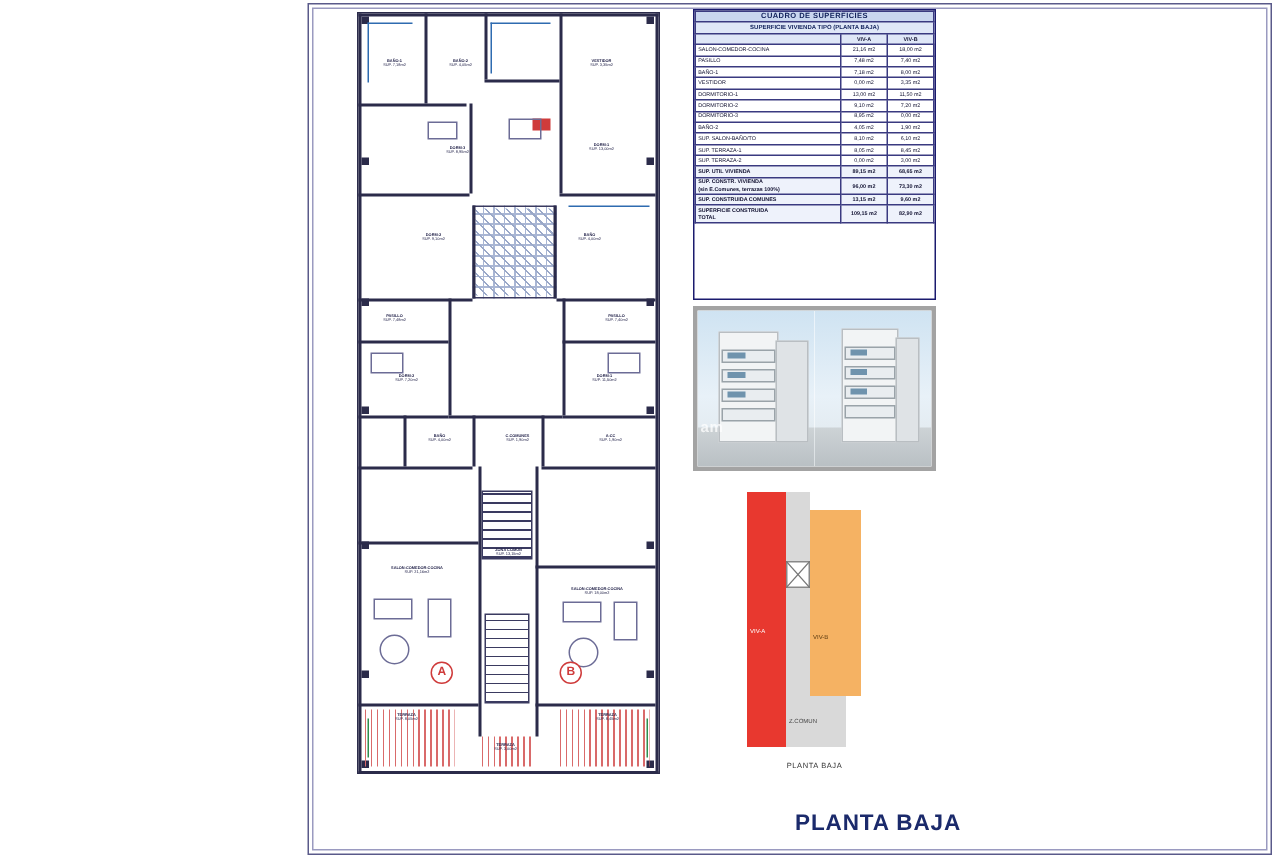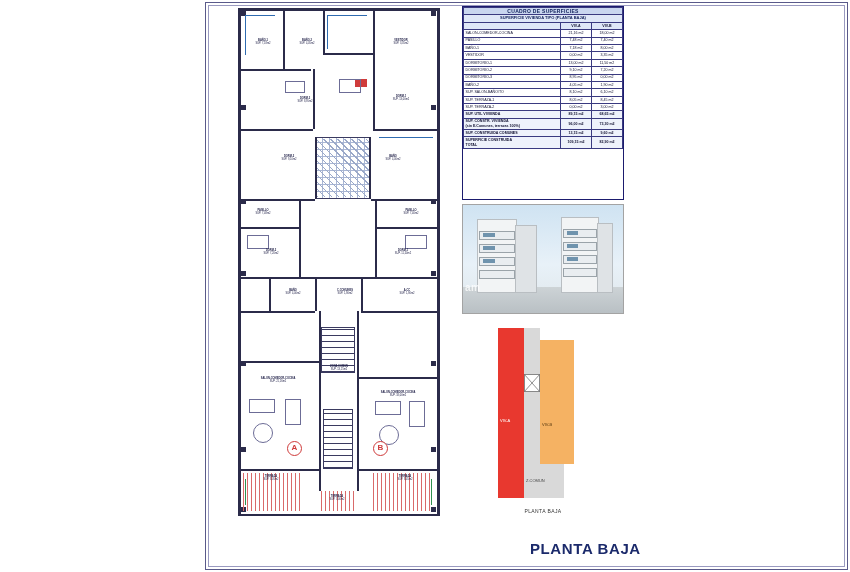--- a/index.html
+++ b/index.html
@@ -41,21 +41,21 @@
   table.surf td{border:0.5px solid #3a3a80;padding:0.5px 1.5px;height:5.4px;line-height:4.6px;}
   .tbl-title{background:#c9d6ef;text-align:center;font-weight:bold;font-size:5px;color:#10205a;letter-spacing:0.3px;}
   .tbl-sub{background:#dfe7f7;text-align:center;font-weight:bold;font-size:4px;color:#10205a;}
   .hdr{background:#dfe7f7;text-align:center;font-weight:bold;}
   .num{text-align:center;}
   .bold{font-weight:bold;}
   .row-total{background:#eef2fb;font-weight:bold;}
   .tall{height:11px;}
 
   
-  .renders{position:absolute;left:462px;top:204px;width:162px;height:110px;border:1px solid #a3a3a3;box-sizing:border-box;display:flex;overflow:hidden;}
+  .renders{position:absolute;left:462px;top:204px;width:162px;height:110px;border:3px solid #a3a3a3;box-sizing:border-box;display:flex;overflow:hidden;}
   .render{position:relative;flex:1;overflow:hidden;}
   .sky{position:absolute;inset:0;background:linear-gradient(180deg,#cfe3f2 0%,#e8f1f8 55%,#dfe6ea 100%);}
   .ground{position:absolute;left:0;right:0;bottom:0;height:26px;background:linear-gradient(180deg,#cdd3d6,#b9c0c4);}
   .bldg{position:absolute;background:#f2f4f5;border:0.6px solid #b9bec2;}
   .bldg-shade{position:absolute;background:#dfe3e6;border:0.6px solid #b9bec2;}
   .bal{position:absolute;background:#e9edf0;border:0.5px solid #9aa3a9;}
   .glass{position:absolute;background:#6f93ad;}
   .wm{position:absolute;left:2px;bottom:20px;font-size:10px;color:rgba(255,255,255,0.75);font-weight:bold;letter-spacing:0.5px;}
 
   

